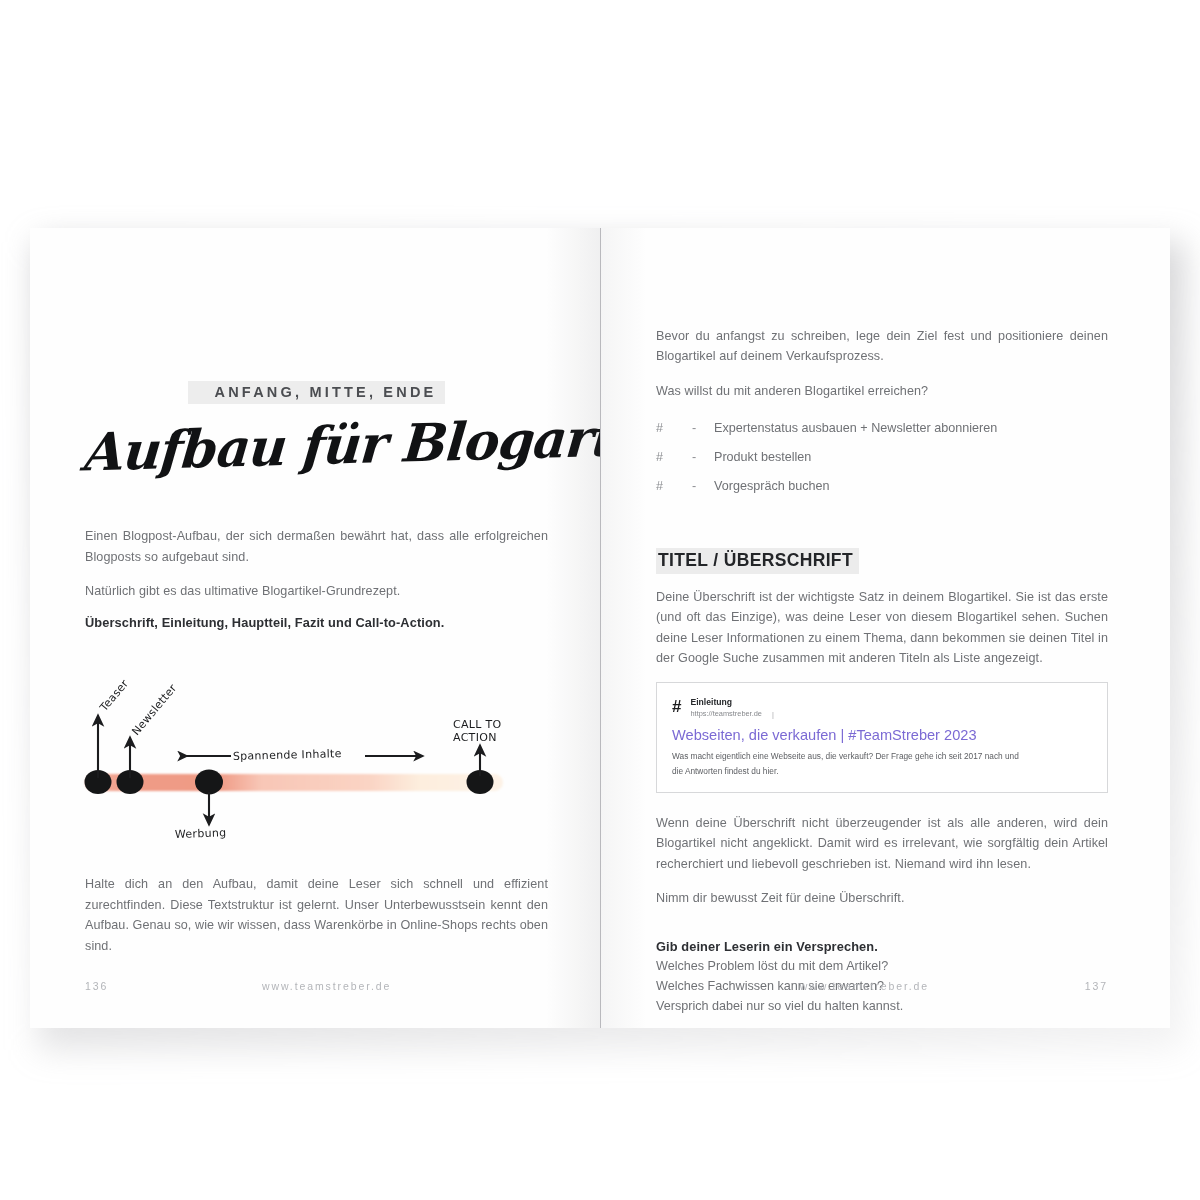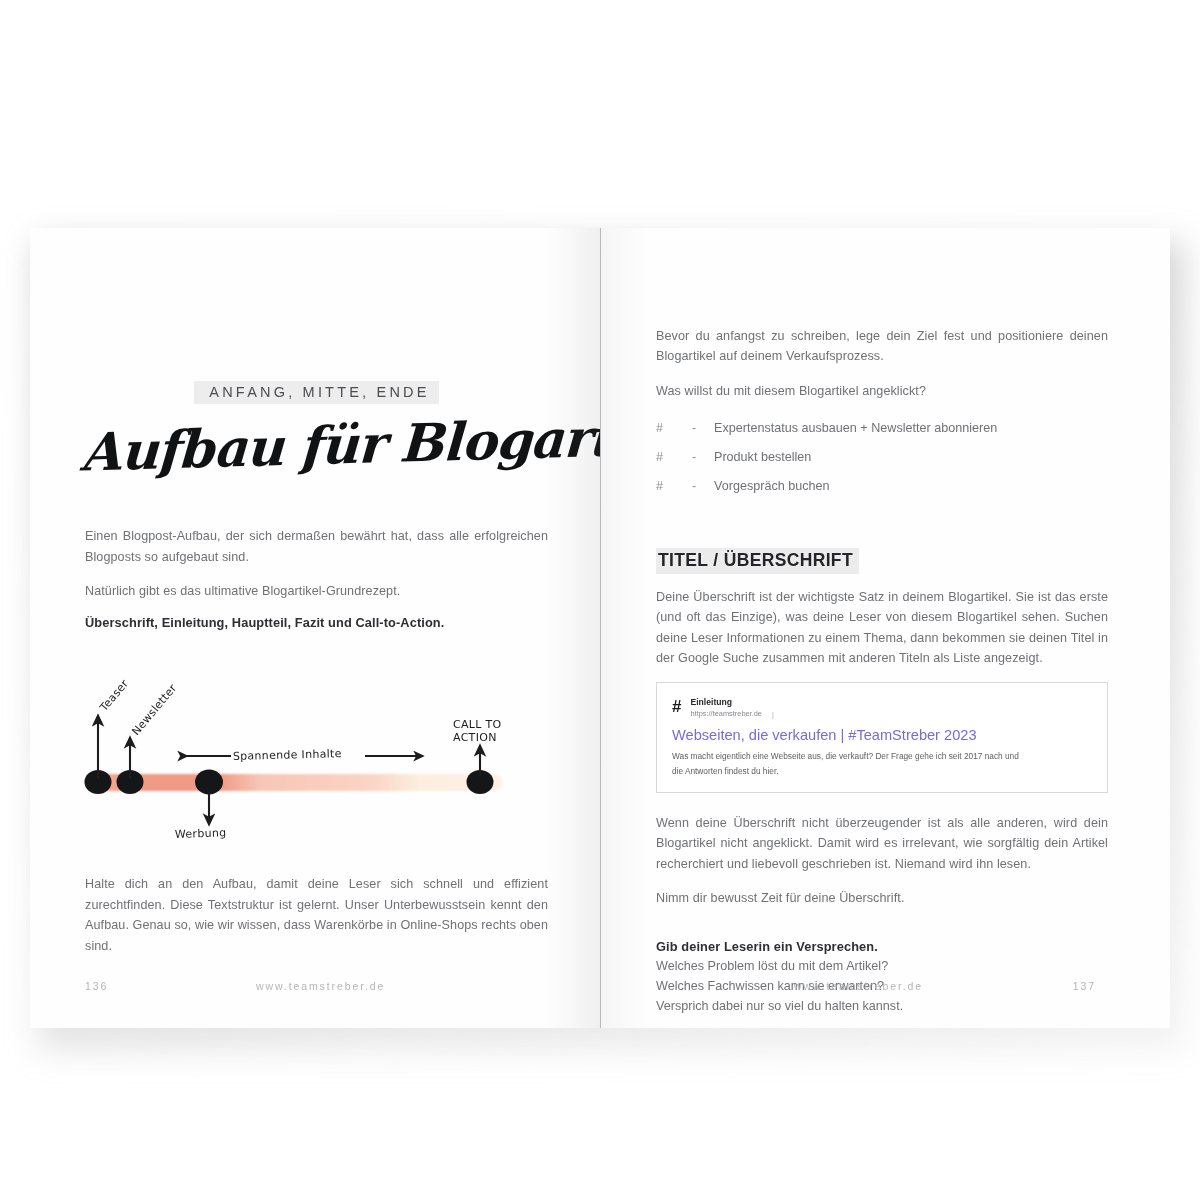--- a/index.html
+++ b/index.html
@@ -79,22 +79,22 @@
   }
 
   
   #title-block { text-align: center; margin-top: 95px; }
   #eyebrow {
     display: inline-block;
     font-size: 14.5px;
     letter-spacing: 3.2px;
     color: #4b4d51;
     background: #ededed;
-    padding: 3px 9px 4px 15px;
-    font-weight: 400;
+    padding: 3px 9px 4px 27px;
+    font-weight: 700;
   }
   #script-title {
     margin: 14px 0 0 0;
     font-family: "DejaVu Serif", serif;
     font-style: italic;
     font-weight: bold;
     font-size: 52px;
     color: #111214;
     letter-spacing: -1.2px;
     transform: rotate(-1.6deg) skewX(-7deg);
@@ -190,21 +190,21 @@
 
   #promise-block .promise-line {
     font-size: 12.6px;
     color: #6f7175;
     line-height: 1.62;
   }
 
   
   .footer {
     position: absolute;
-    left: 0; right: 12px;
+    left: 0; right: 0;
     bottom: 36px;
     display: flex;
     align-items: center;
     font-size: 10.5px;
     color: #b3b5b9;
     letter-spacing: 1.9px;
   }
   #footer-left  { padding: 0 55px 0 55px; }
   #footer-right { padding: 0 62px 0 55px; }
   .footer .pg { flex: none; }
@@ -284,21 +284,21 @@
     </div>
   </div>
 
   <div class="page" id="page-right">
 
     <div style="height:58px"></div>
 
 
     <p class="body-text">Bevor du anfangst zu schreiben, lege dein Ziel fest und positioniere deinen Blogartikel auf deinem Verkaufsprozess.</p>
 
-    <p class="body-text left-align" style="margin-bottom:18px;">Was willst du mit diesem Blogartikel angeklickt?</p>
+    <p class="body-text left-align" style="margin-bottom:18px;">Was willst du mit anderen Blogartikel erreichen?</p>
 
     <ul id="goal-list">
       <li>
         <span class="hash-marker">#</span>
         <span class="dash-marker">-</span>
         <span>Expertenstatus ausbauen + Newsletter abonnieren</span>
       </li>
       <li>
         <span class="hash-marker">#</span>
         <span class="dash-marker">-</span>

